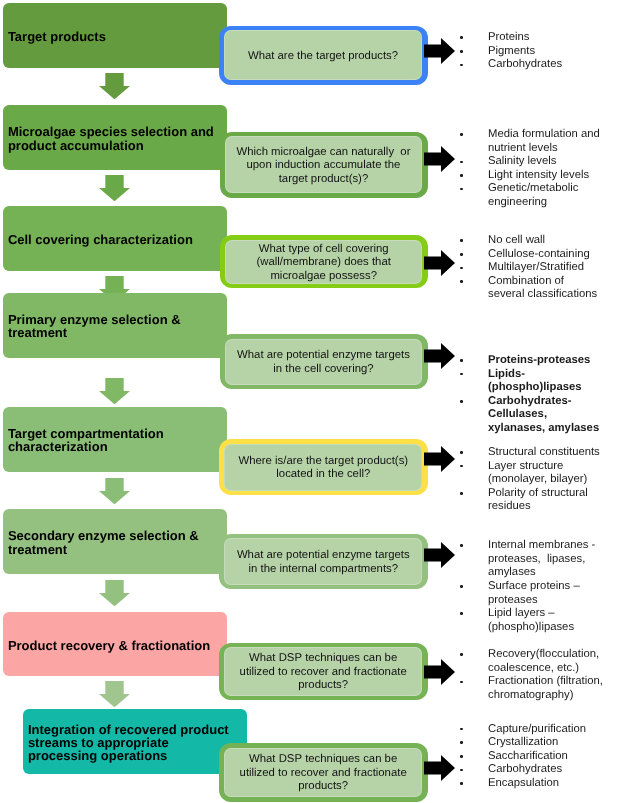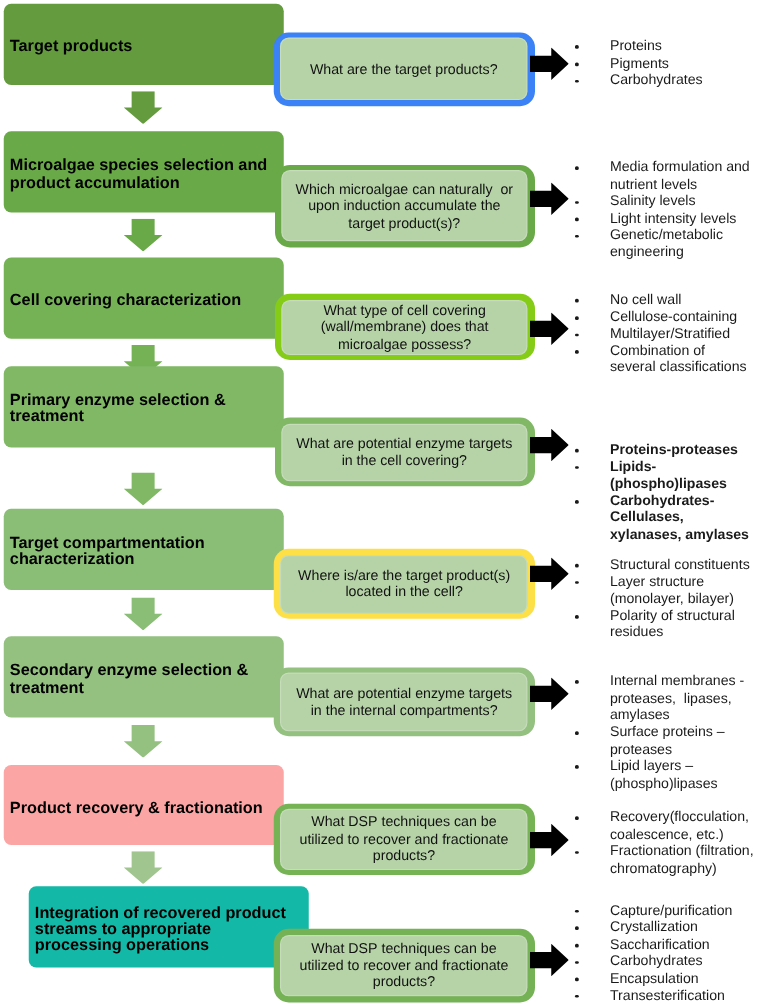--- a/index.html
+++ b/index.html
@@ -180,15 +180,14 @@
     </div>
     <svg class="black-arrow" width="31" height="26" viewBox="0 0 31 26" style="left: 424px; top: 755.2px;">
       <path d="M0 6.5 H17 V0 L31 13 L17 26 V19.5 H0 Z" fill="#000000"></path>
     </svg>
     <div class="bullet-list" style="top: 722.6px;">
       <div class="bullet-item"><span class="bullet-dot"></span><span>Capture/purification</span></div>
       <div class="bullet-item"><span class="bullet-dot"></span><span>Crystallization</span></div>
       <div class="bullet-item"><span class="bullet-dot"></span><span>Saccharification</span></div>
       <div class="bullet-item"><span class="bullet-dot"></span><span>Carbohydrates</span></div>
       <div class="bullet-item"><span class="bullet-dot"></span><span>Encapsulation</span></div>
-      <div class="bullet-item"><span class="bullet-dot"></span><span>Transesterification</span></div>
     </div>
   </div>
 
 </body></html>

